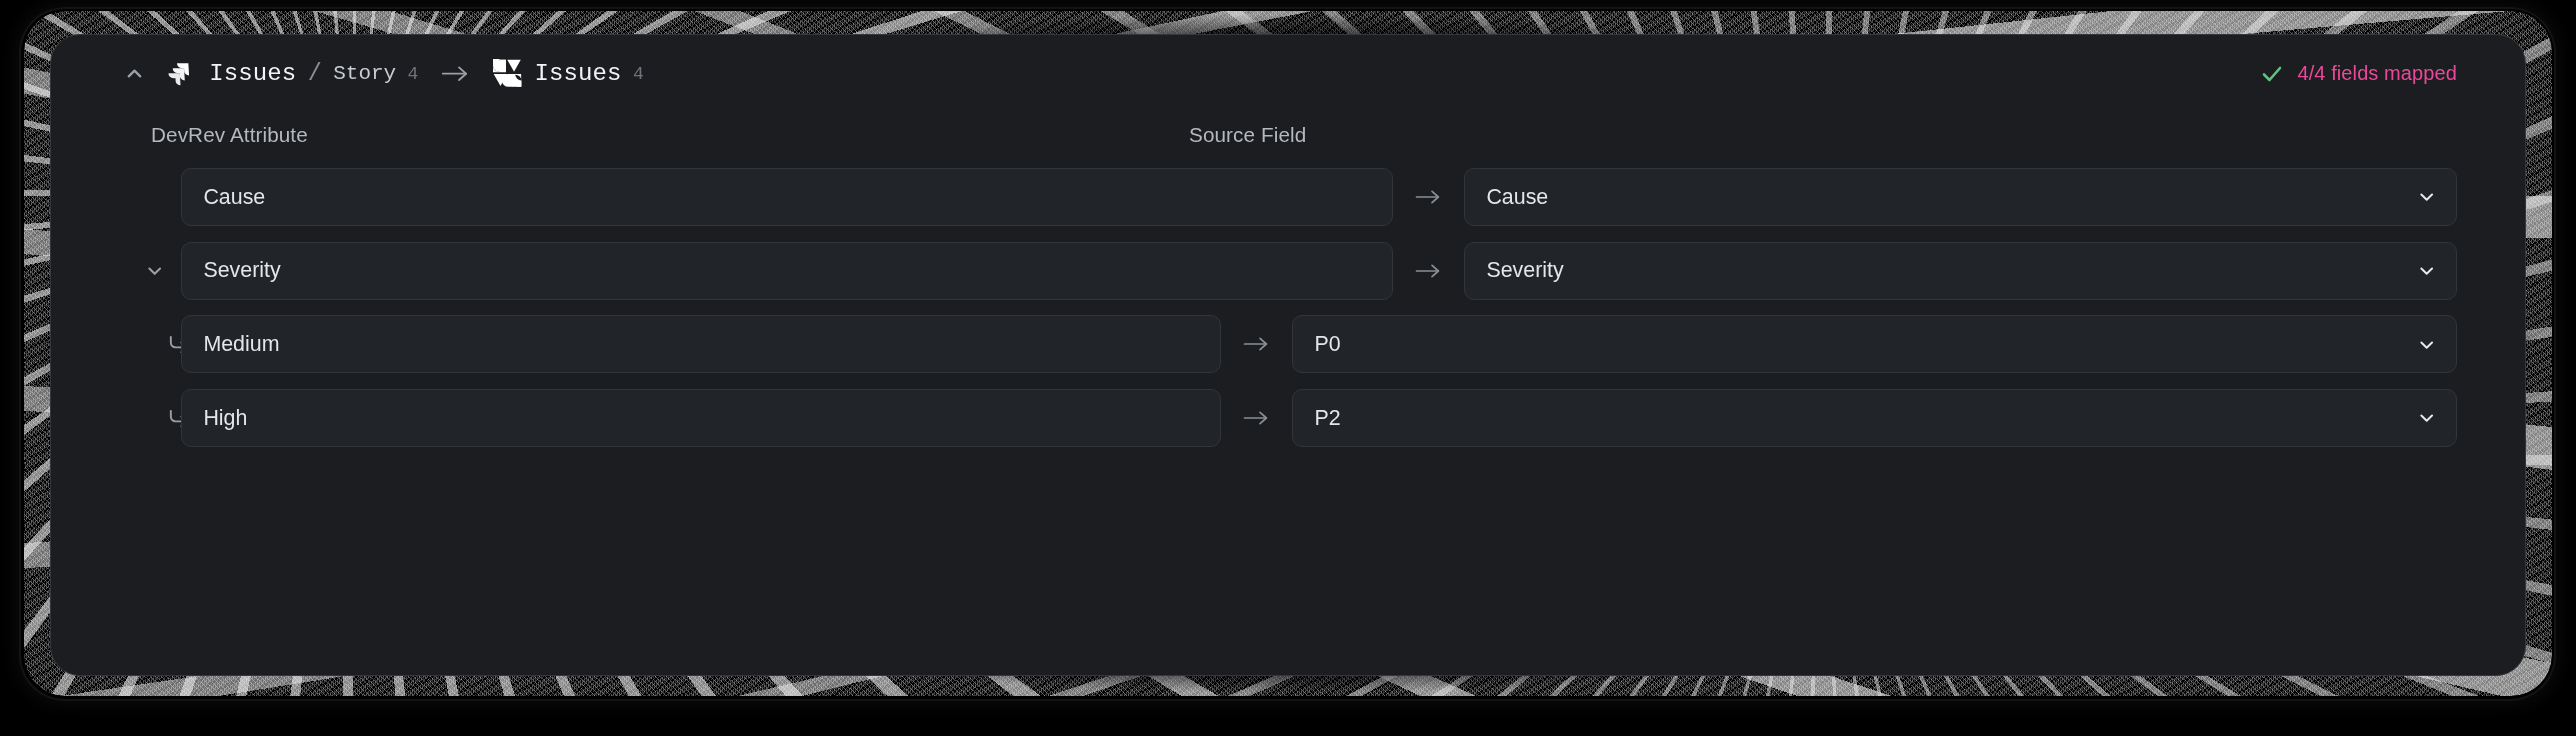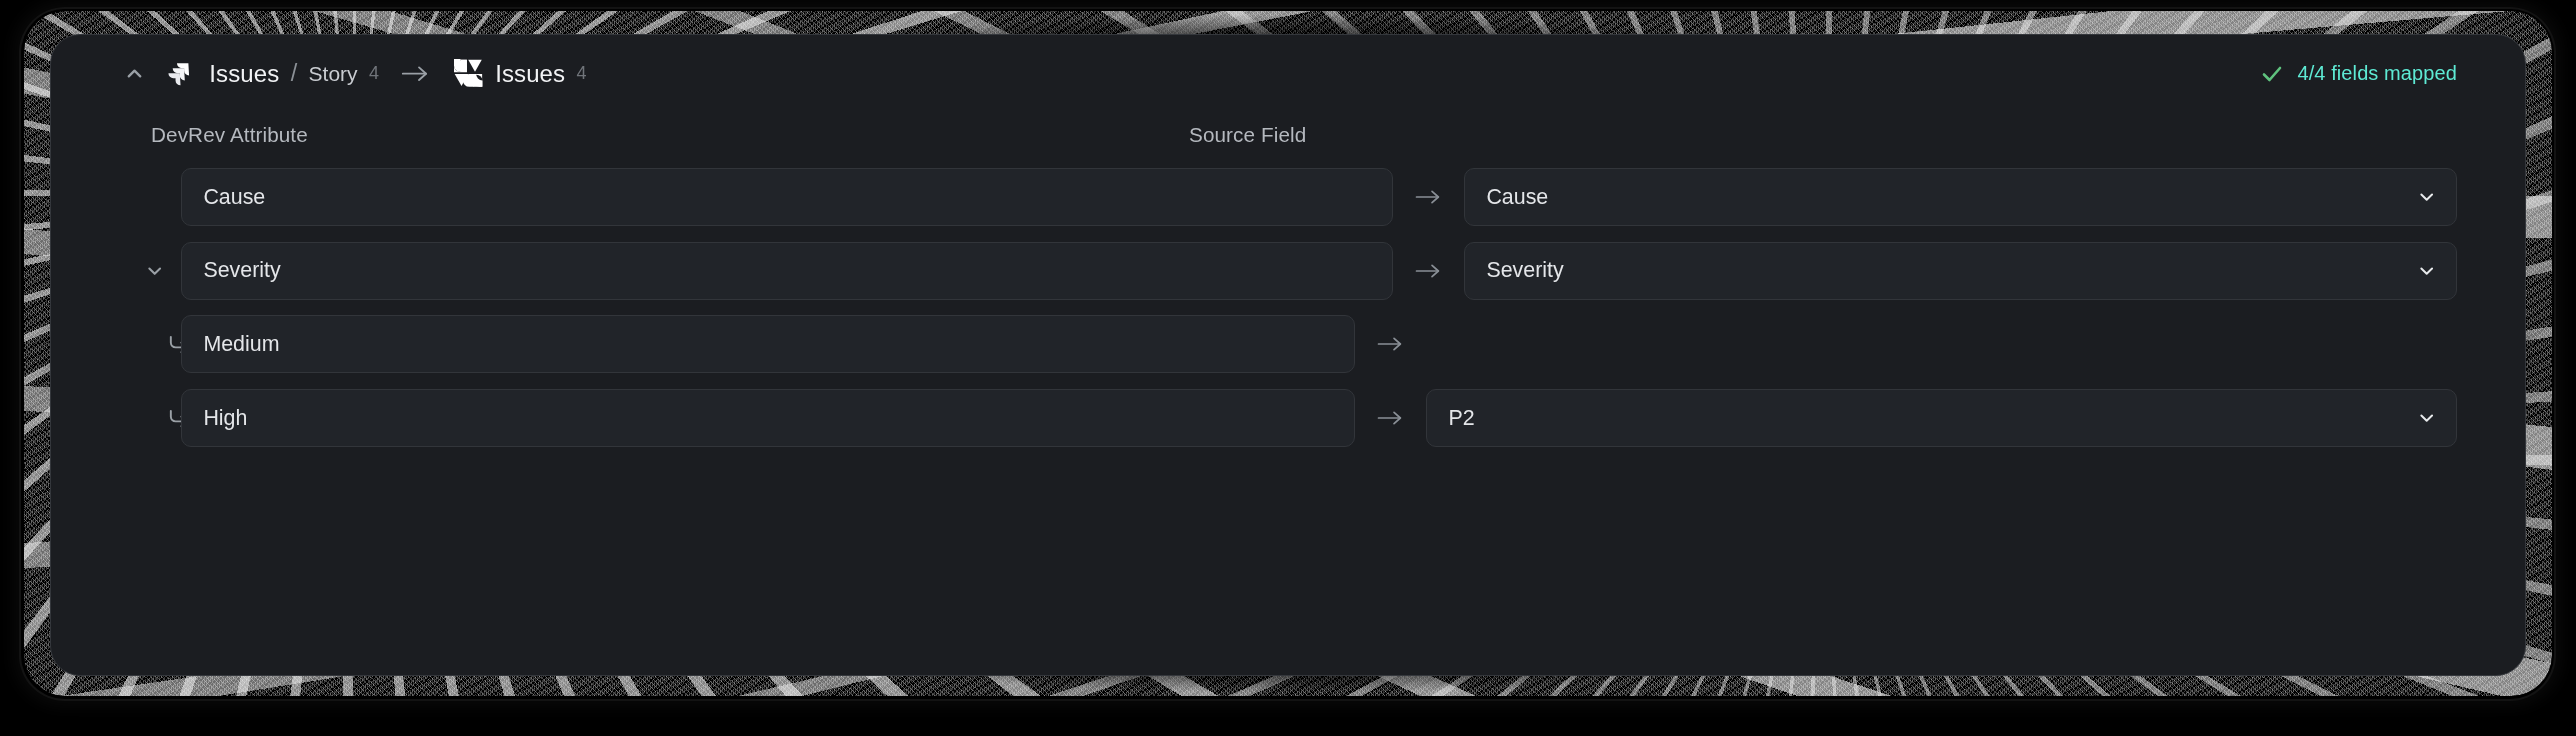--- a/index.html
+++ b/index.html
@@ -79,20 +79,21 @@
     display: flex;
     align-items: center;
     padding: 0 68px 0 77px;
   }
   .crumb-left {
     display: flex;
     align-items: center;
     gap: 0;
     flex: 1 1 auto;
     min-width: 0;
+    font-family: Liberation Mono, monospace;
   }
   .collapse-btn {
     width: 33px;
     height: 33px;
     display: flex;
     align-items: center;
     justify-content: center;
     margin-left: -10px;
     margin-right: 14.3px;
     cursor: pointer;
@@ -146,21 +147,21 @@
   .status {
     display: flex;
     align-items: center;
     gap: 13px;
     flex: none;
     margin-left: auto;
   }
   .status-check { display: flex; align-items: center; }
   .status-text {
     font-size: 20px;
-    color: #5eead4;
+    color: #ec4899;
     white-space: nowrap;
     letter-spacing: 0.1px;
   }
 
   
   .col-heads {
     display: flex;
     align-items: center;
     height: 46px;
     padding: 0 68px 0 77px;
@@ -214,21 +215,21 @@
     display: flex;
     align-items: center;
     padding: 0 21.4px;
     font-size: 21.4px;
     color: #e4e6e9;
     width: 1212px;
     flex: none;
     overflow: hidden;
     white-space: nowrap;
   }
-  .row.sub .field-box { width: 1174px; }
+  .row.sub .field-box { width: 1040px; }
 
   .map-arrow {
     width: 71px;
     flex: none;
     display: flex;
     align-items: center;
     justify-content: center;
   }
 
   .select-box {
@@ -378,20 +379,28 @@
             </svg>
           </span>
         </div>
         <div class="field-box">Medium</div>
         <div class="map-arrow">
           <svg width="31" height="20" viewBox="0 0 44 28" fill="none" stroke="#8a8f96" stroke-width="2.4" stroke-linecap="round" stroke-linejoin="round">
             <line x1="5" y1="14" x2="36" y2="14"></line>
             <polyline points="27 6 36 14 27 22"></polyline>
           </svg>
         </div>
+        <div class="select-box">
+          <span class="select-val">P0</span>
+          <span class="select-chev">
+            <svg width="21.4" height="21.4" viewBox="0 0 24 24" fill="none" stroke="#e8eaec" stroke-width="2.2" stroke-linecap="round" stroke-linejoin="round">
+              <polyline points="6 9.5 12 15.5 18 9.5"></polyline>
+            </svg>
+          </span>
+        </div>
       </div>
 
 
       <div class="row sub">
         <div class="row-gutter indent">
           <span class="sub-arrow">
             <svg width="23" height="23" viewBox="0 0 24 24" fill="none" stroke="#9aa0a6" stroke-width="2" stroke-linecap="round" stroke-linejoin="round">
               <polyline points="15 10 20 15 15 20"></polyline>
               <path d="M4 4 v6 a5 5 0 0 0 5 5 h11"></path>
             </svg>

